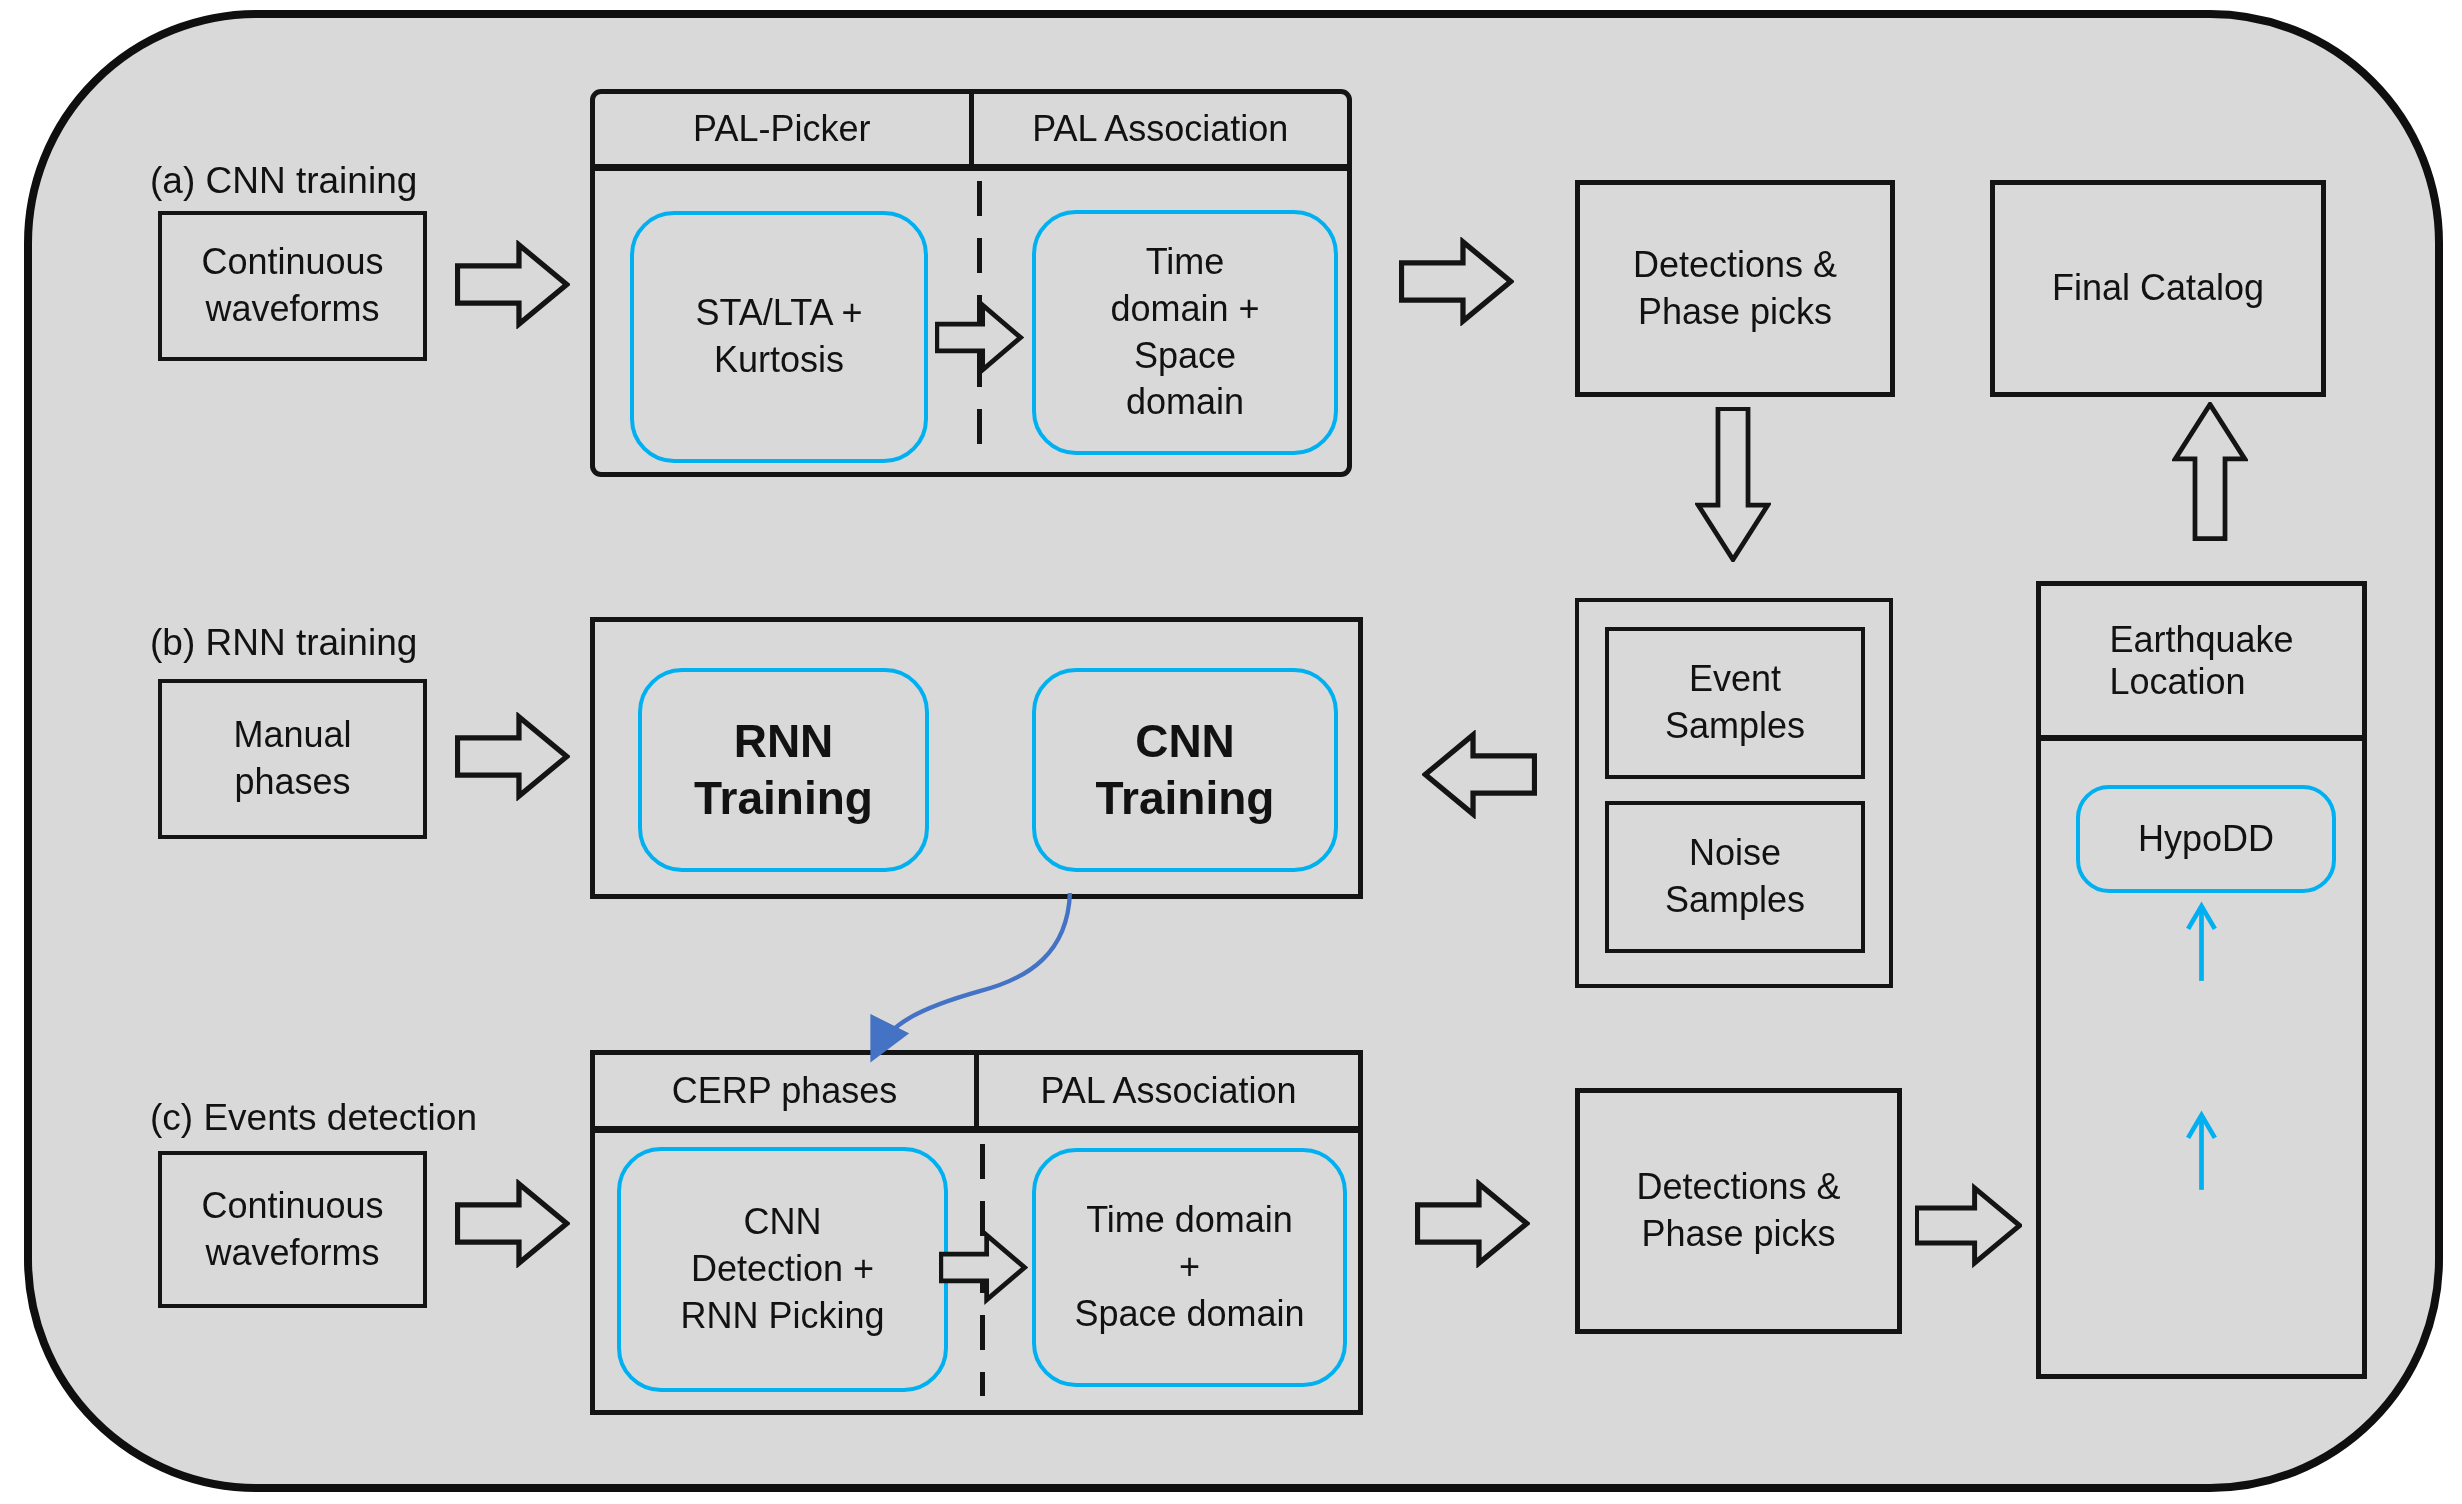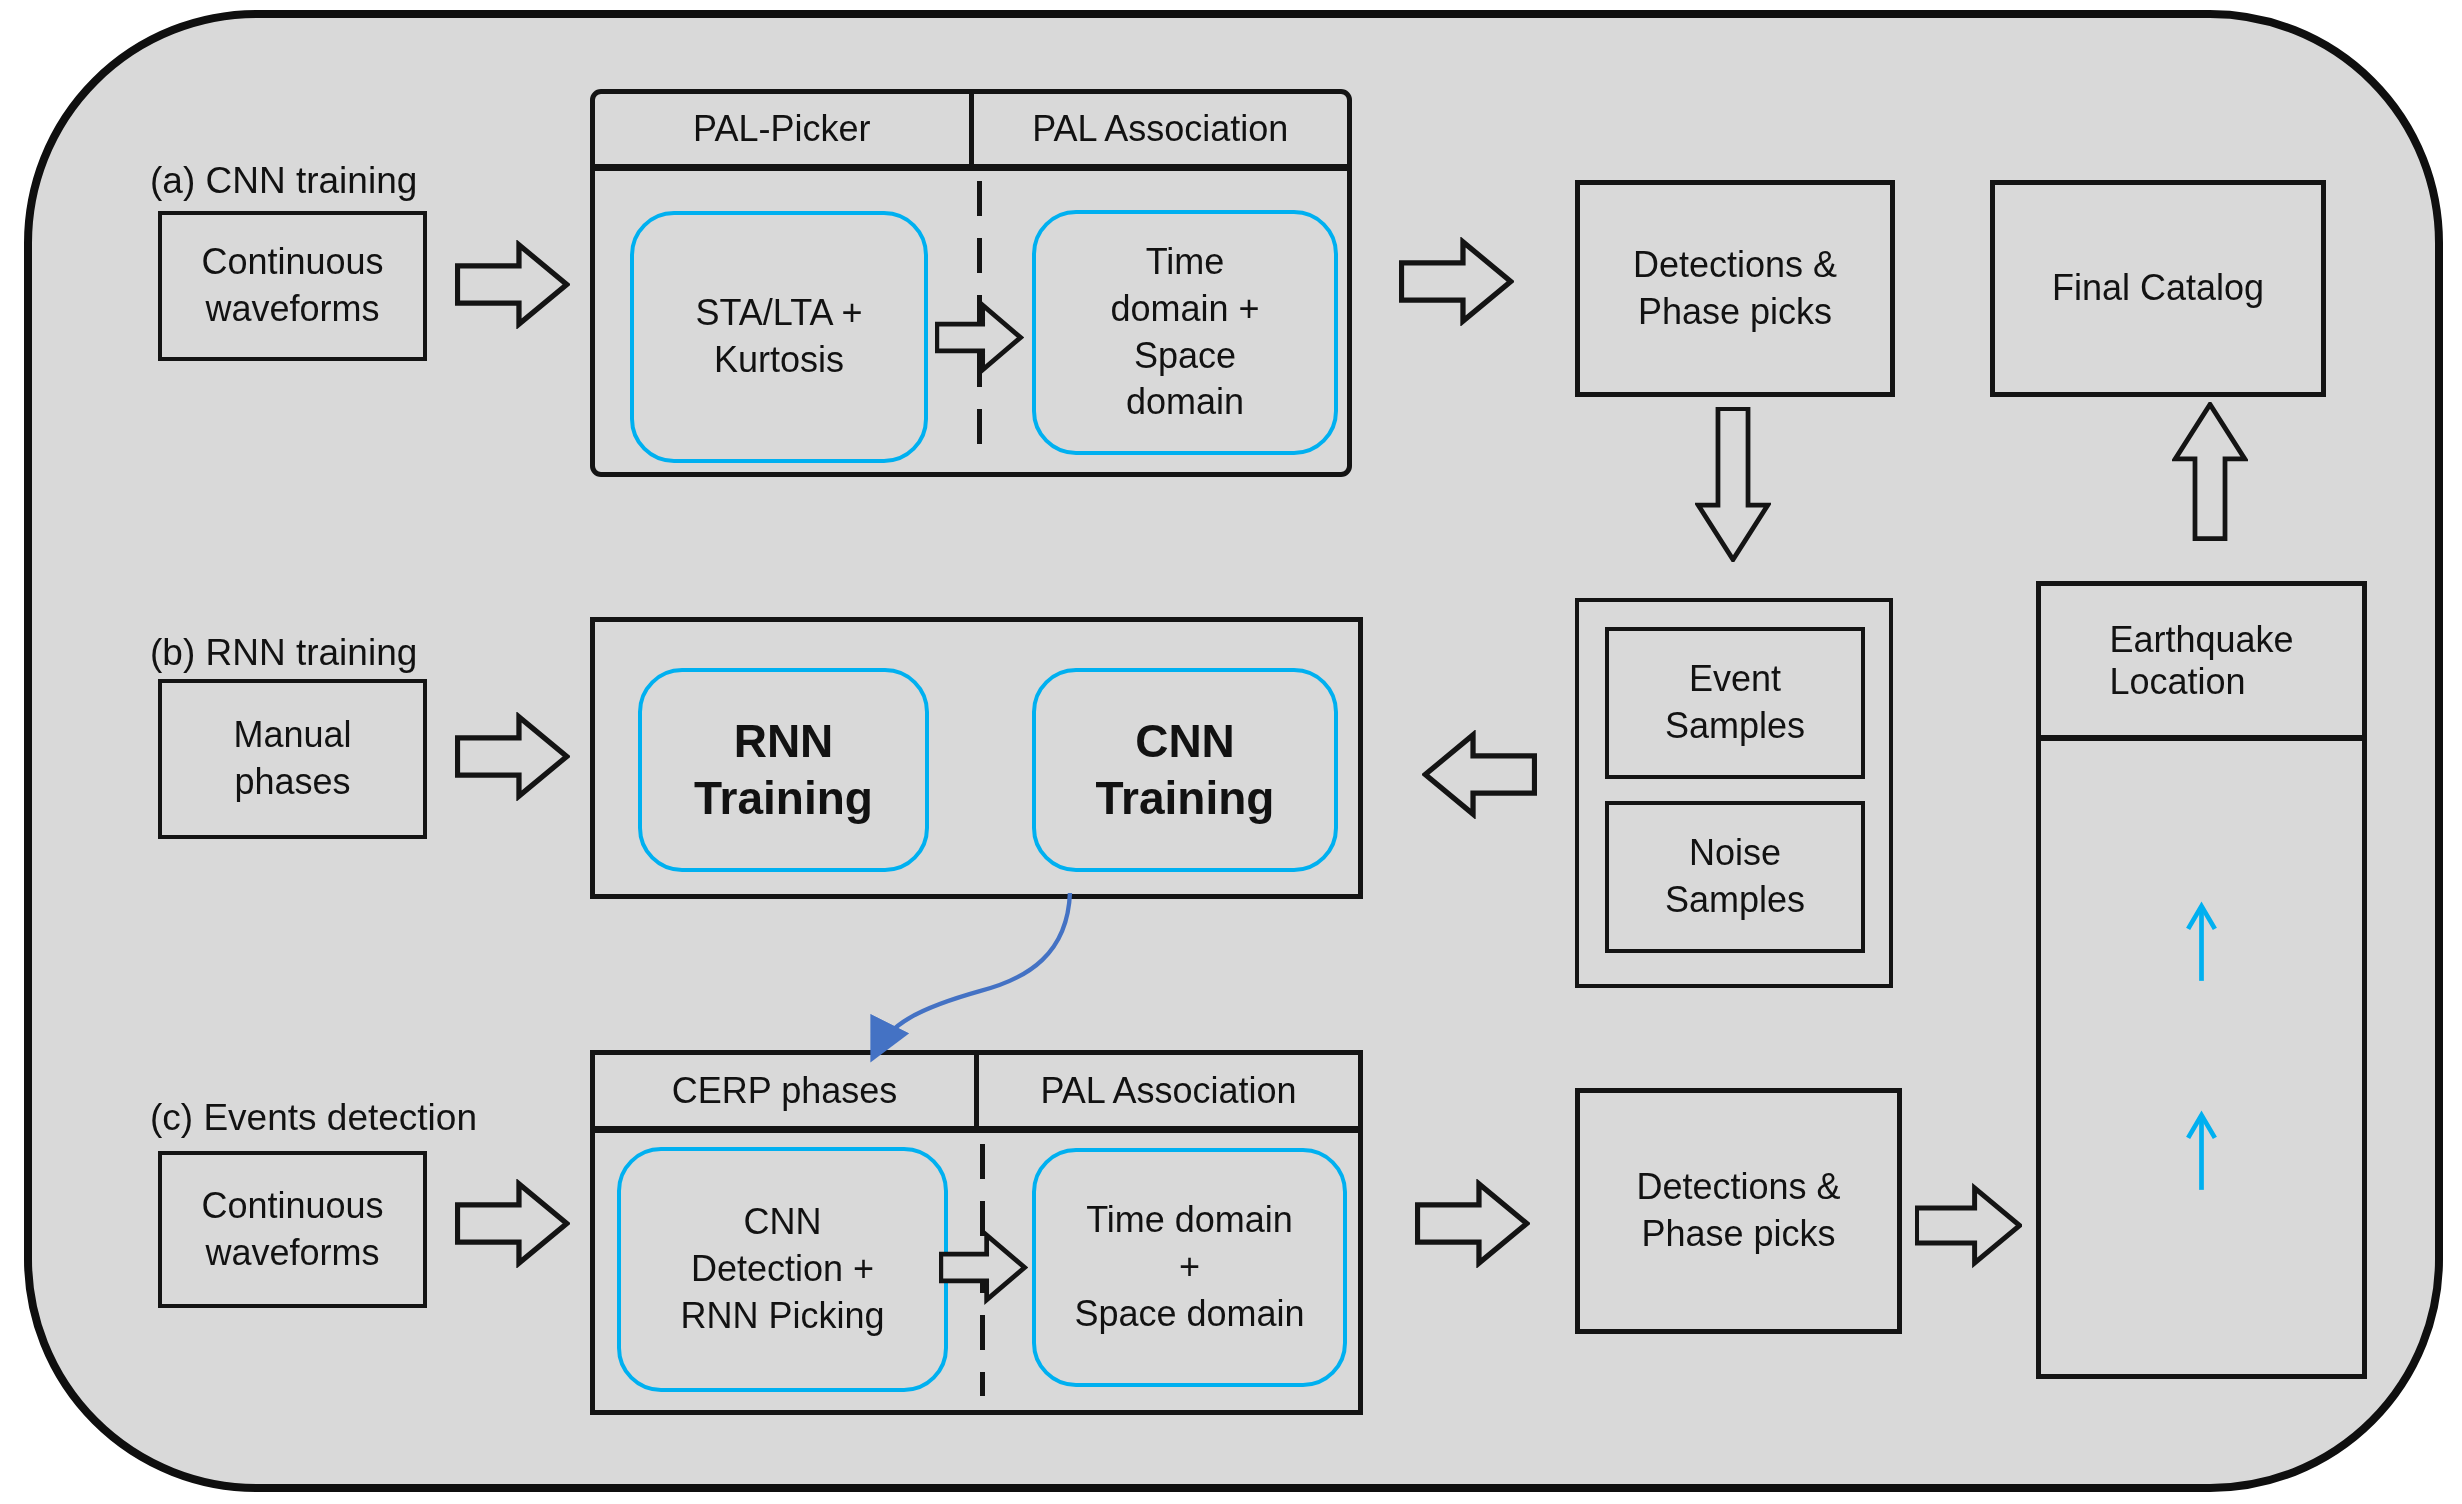--- a/index.html
+++ b/index.html
@@ -95,35 +95,36 @@
     <svg width="115" height="89" viewBox="0 0 140 110">
       <polygon points="138,32 62,32 62,6 3,55 62,104 62,78 138,78" fill="#d9d9d9" stroke="#141414" stroke-width="6.5"></polygon>
     </svg>
   </div>
 
   <div class="tbl" style="left:2036px;top:581px;width:321px;height:788px;">
     <div class="hdr" style="height:149px;border-bottom-width:6.3px;">
       <div class="cell">Earthquake
 Location</div>
     </div>
+    <div class="cyanbox" style="left:35px;top:199px;width:252px;height:100px;border-radius:33px;">HypoDD</div>
     <div class="arrow" style="left:143px;top:313px;">
       <svg width="35" height="85" viewBox="0 0 44 108">
         <line x1="22" y1="104" x2="22" y2="14" stroke="#00b0f0" stroke-width="6"></line>
         <polyline points="5,38 22,9 39,38" fill="none" stroke="#00b0f0" stroke-width="6"></polyline>
       </svg>
     </div>
     <div class="arrow" style="left:143px;top:522px;">
       <svg width="35" height="85" viewBox="0 0 44 108">
         <line x1="22" y1="104" x2="22" y2="14" stroke="#00b0f0" stroke-width="6"></line>
         <polyline points="5,38 22,9 39,38" fill="none" stroke="#00b0f0" stroke-width="6"></polyline>
       </svg>
     </div>
   </div>
 
-  <div class="label" style="left:150px;top:622px;margin-top:10px;">(b) RNN training</div>
+  <div class="label" style="left:150px;top:622px;">(b) RNN training</div>
 
   <div class="box" style="left:158px;top:679px;width:261px;height:152px;">Manual
 phases</div>
 
   <div class="arrow" style="left:455px;top:712px;">
     <svg width="115" height="89" viewBox="0 0 140 110">
       <polygon points="2,32 78,32 78,6 137,55 78,104 78,78 2,78" fill="#d9d9d9" stroke="#141414" stroke-width="6.5"></polygon>
     </svg>
   </div>
 

